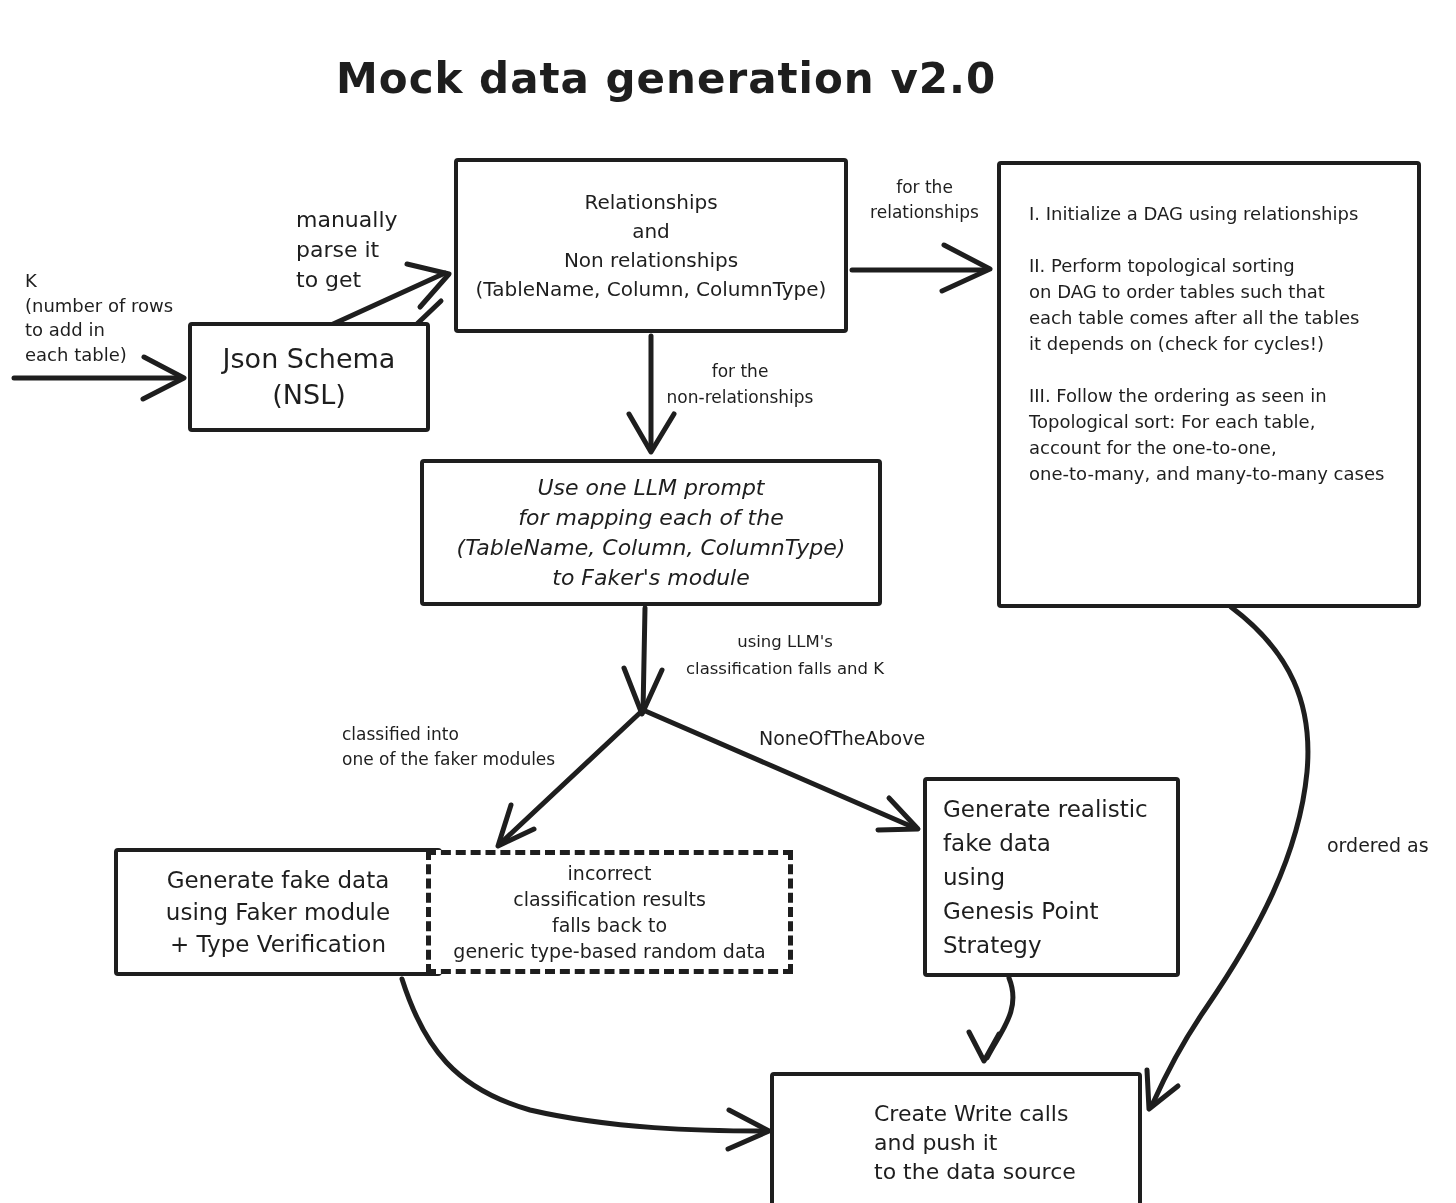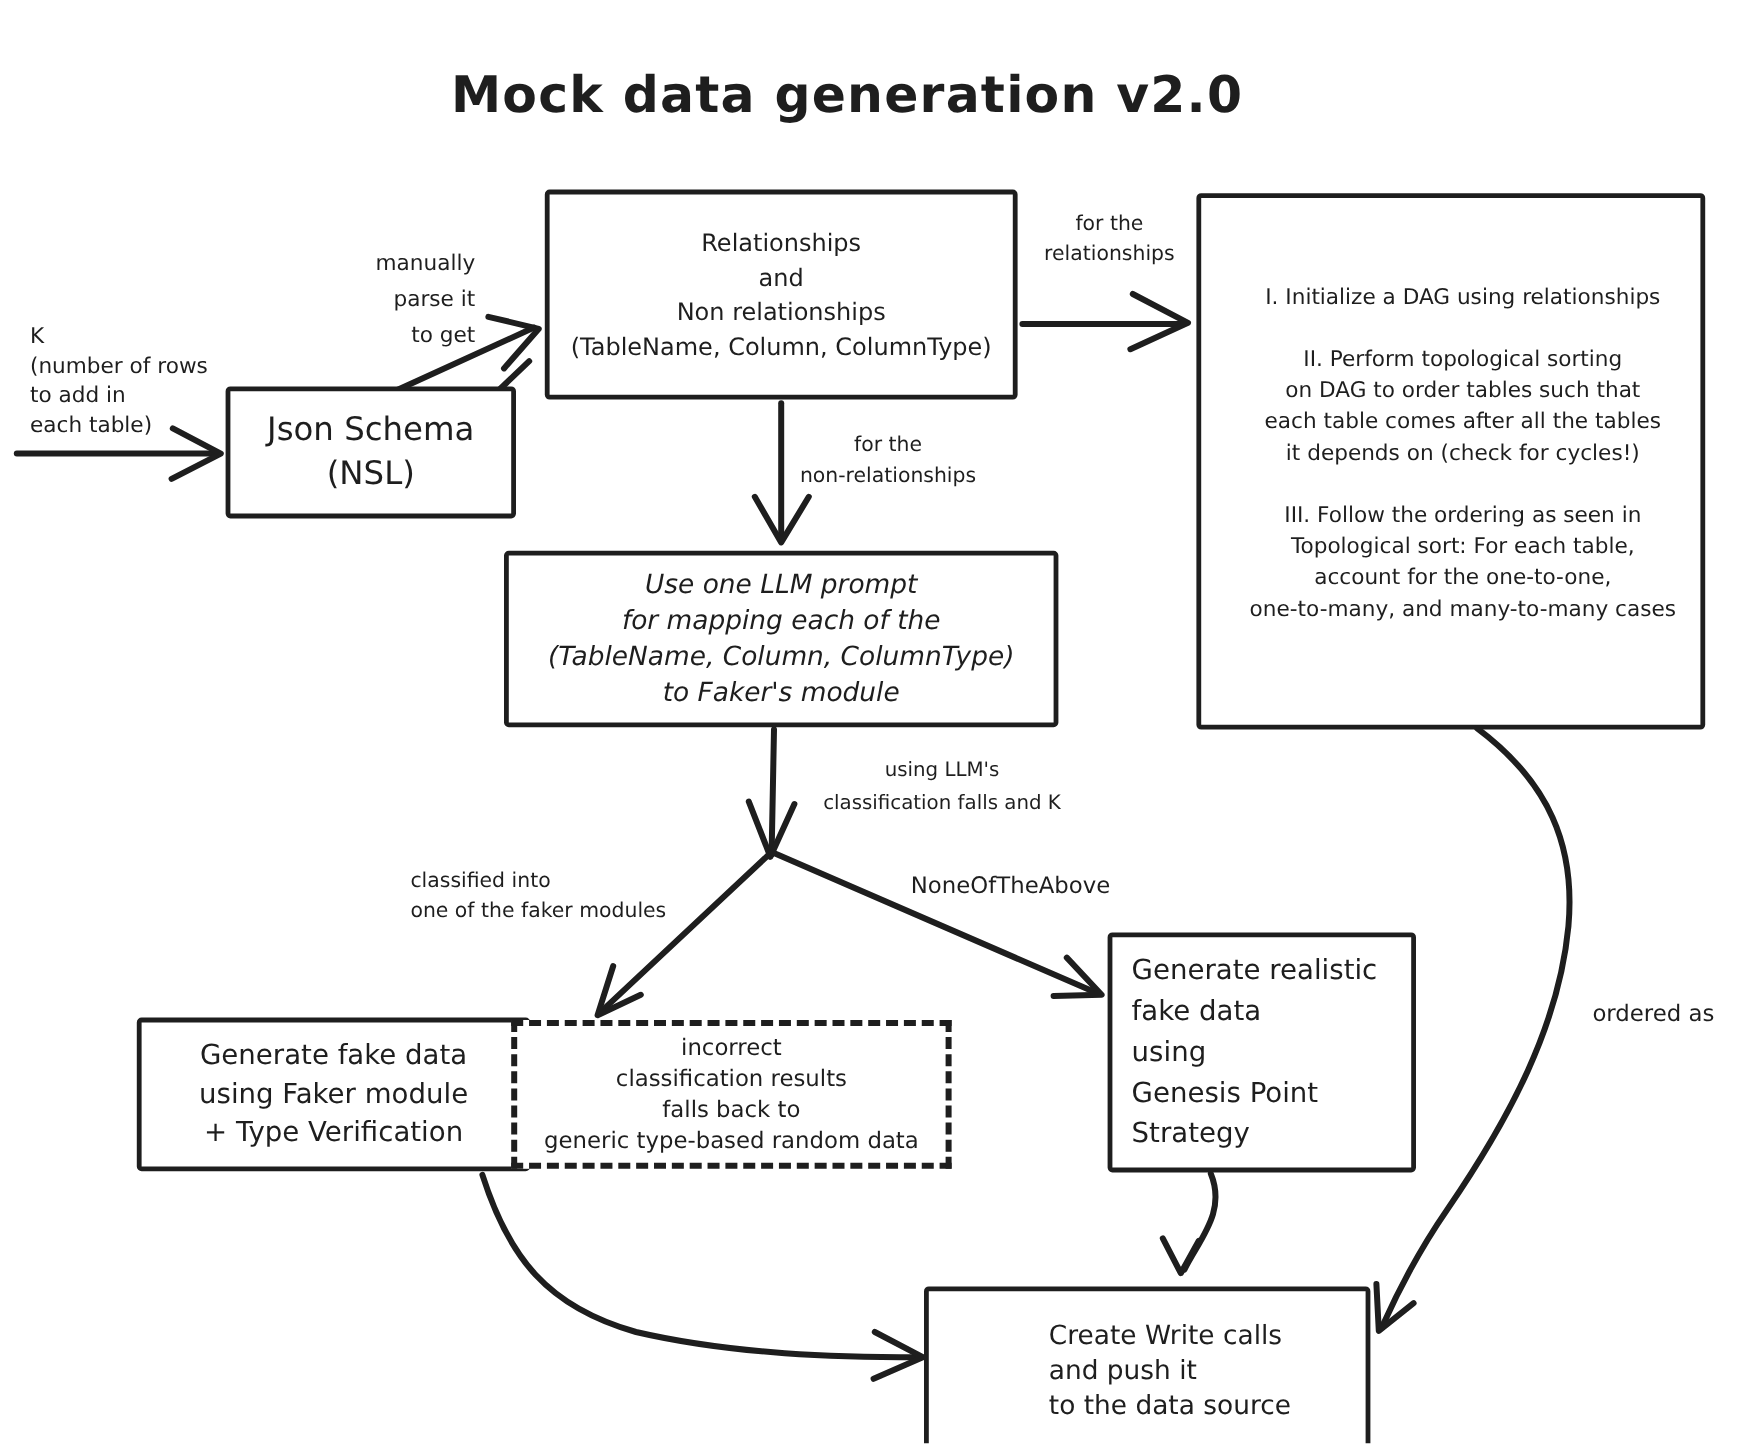--- a/index.html
+++ b/index.html
@@ -10,30 +10,30 @@
   .arrows{position:absolute;left:0;top:0;z-index:1;}
   .box{
     position:absolute;z-index:2;background:#ffffff;
     border:4px solid #1e1e1e;border-radius:4px;
     display:flex;align-items:center;justify-content:center;
     text-align:center;white-space:pre-line;box-sizing:border-box;
   }
   .label{position:absolute;z-index:3;white-space:pre-line;}
   .title{
     position:absolute;z-index:3;left:336px;top:26px;width:700px;
-    text-align:right;font-size:42px;font-weight:600;letter-spacing:1px;
+    text-align:left;font-size:42px;font-weight:600;letter-spacing:1px;
   }
   .lbl-k{left:25px;top:269px;font-size:18px;line-height:24.5px;}
   .box-json{left:188px;top:322px;width:242px;height:110px;font-size:27px;line-height:36px;}
-  .lbl-manually{left:296px;top:205px;width:100px;text-align:right;font-size:18px;line-height:30px;}
+  .lbl-manually{left:296px;top:205px;width:100px;text-align:left;font-size:22px;line-height:30px;}
   .box-rel{left:454px;top:158px;width:394px;height:175px;font-size:20px;line-height:29px;}
   .lbl-forrel{left:852px;top:175px;width:145px;text-align:center;font-size:17px;line-height:25px;}
   .box-dag{
     left:997px;top:161px;width:424px;height:447px;font-size:18px;line-height:26px;
-    display:block;text-align:center;padding:70px 8px 0 28px;
+    display:block;text-align:left;padding:36px 8px 0 28px;
   }
   .lbl-fornonrel{left:655px;top:358px;width:170px;text-align:center;font-size:17px;line-height:26px;}
   .box-llm{left:420px;top:459px;width:462px;height:147px;font-size:22px;line-height:30px;font-style:italic;}
   .lbl-usingllm{left:660px;top:628px;width:250px;text-align:center;font-size:16.5px;line-height:27px;}
   .lbl-classified{left:342px;top:722px;font-size:17px;line-height:25px;}
   .lbl-none{left:759px;top:727px;font-size:19px;}
   .box-faker{left:114px;top:848px;width:328px;height:128px;font-size:23px;line-height:32px;}
   .box-fallback{
     left:426px;top:850px;width:367px;height:124px;font-size:19px;line-height:26px;
     border-style:dashed;border-width:5px;border-radius:0;

